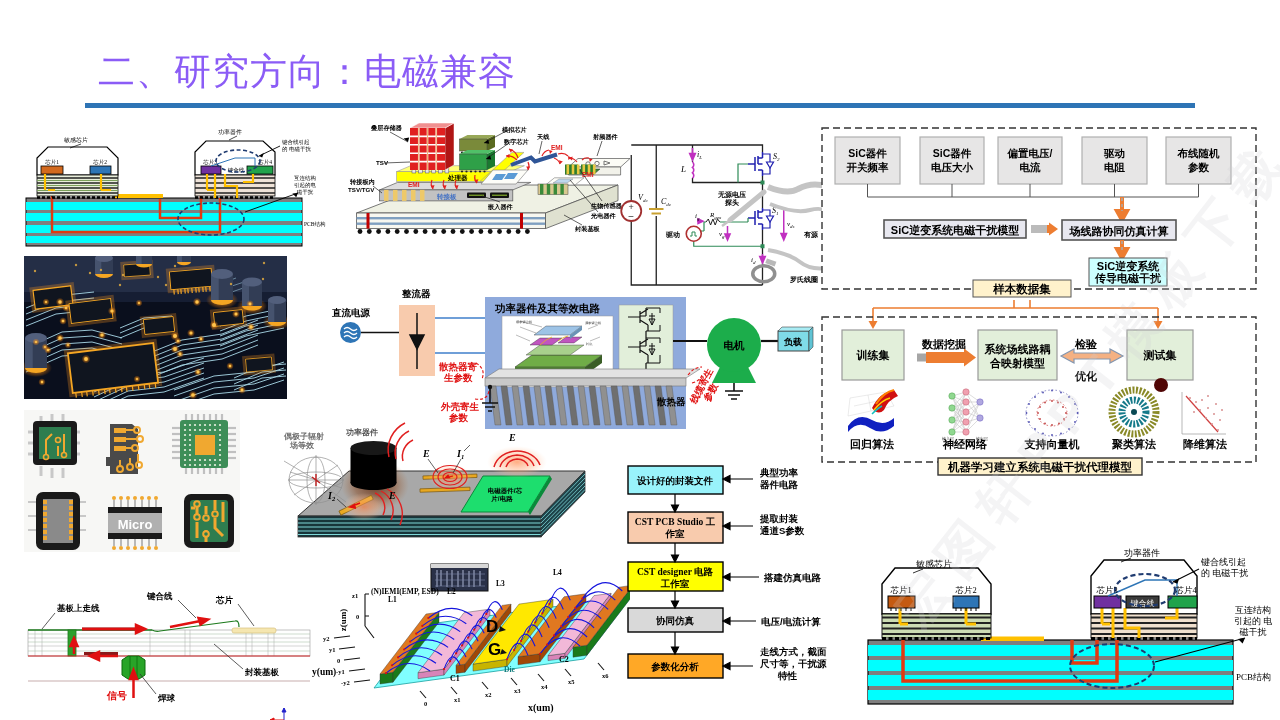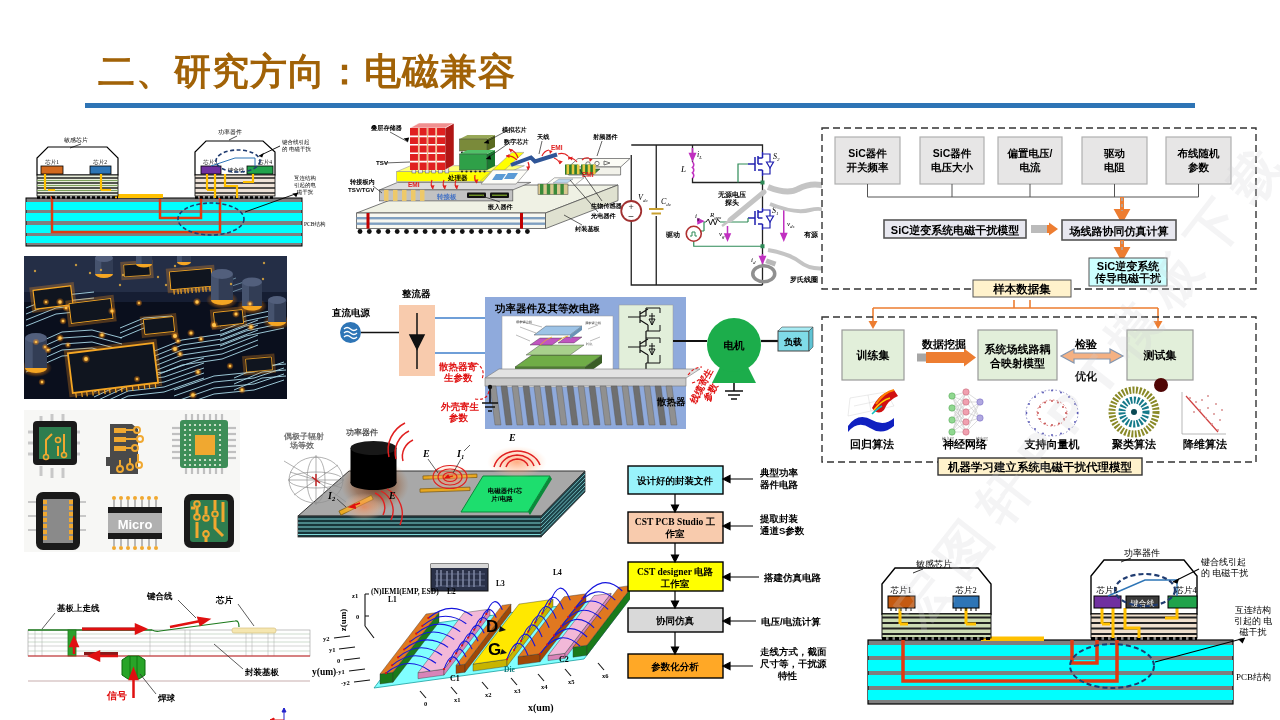--- a/index.html
+++ b/index.html
@@ -1,20 +1,20 @@
 <!DOCTYPE html>
 <html><head>
 <meta charset="utf-8">
 <style>
   html,body{margin:0;padding:0;}
   body{width:1280px;height:720px;overflow:hidden;background:#ffffff;
        font-family:"Liberation Sans", sans-serif;position:relative;}
   .abs{position:absolute;}
-  #title{left:98px;top:47px;font-family:"Liberation Serif",serif;font-weight:bold;
-         font-size:37px;color:#a16207;letter-spacing:1px;}
+  #title{left:98px;top:47px;font-family:"Liberation Serif",serif;font-weight:normal;
+         font-size:37px;color:#8b5cf6;letter-spacing:1px;}
   #rule{left:85px;top:103px;width:1110px;height:5px;background:#2e74b5;}
 </style>
 </head>
 <body>
 <div class="abs" id="title">二、研究方向：电磁兼容</div>
 <div class="abs" id="rule"></div>
 <div class="abs" style="left:880px;top:600px;transform:rotate(-52deg);transform-origin:0 0;
  font-size:52px;font-weight:bold;color:rgba(205,205,210,0.22);letter-spacing:14px;white-space:nowrap;z-index:5;pointer-events:none;">宏图轩PPT模板下载</div>
 
 <svg class="abs" id="tl" style="left:15px;top:122px;" width="320" height="135" viewBox="0 0 320 135">

